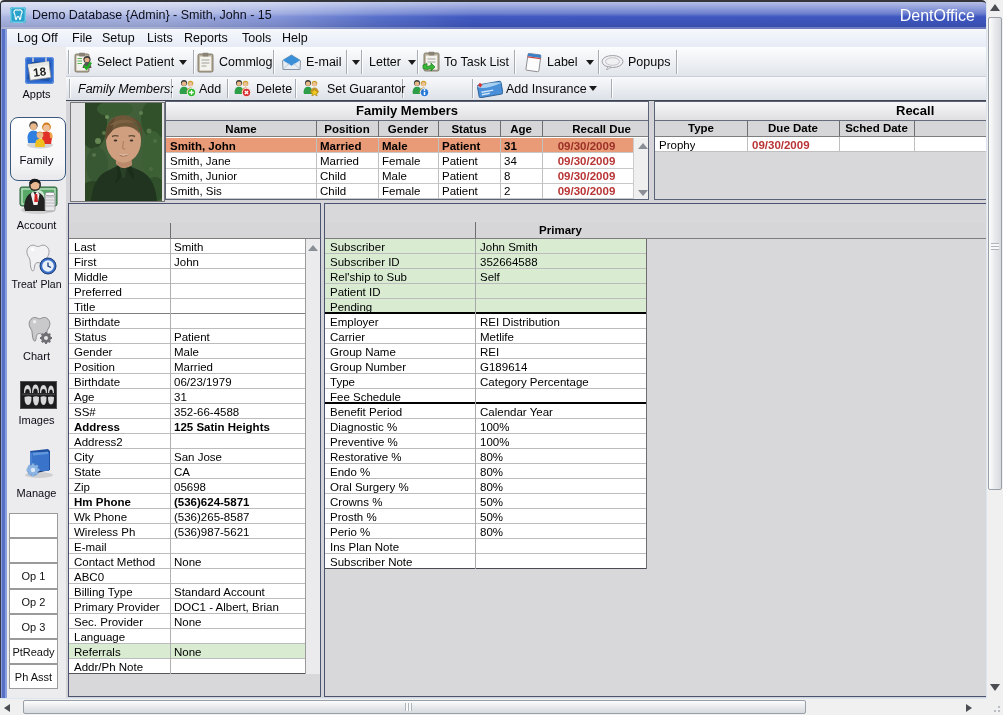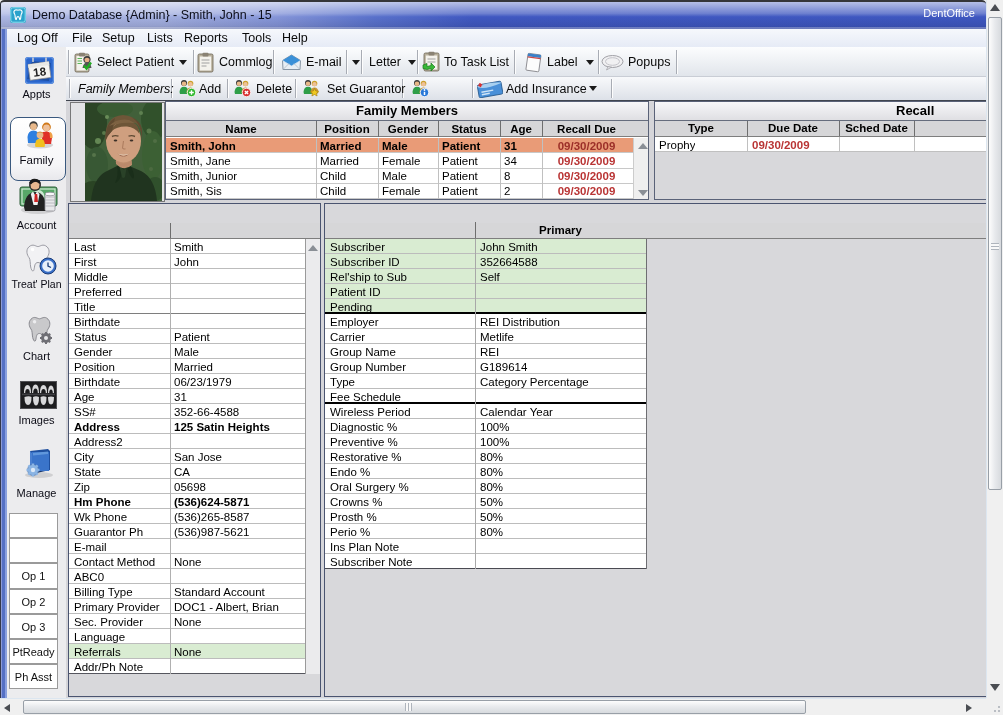--- a/index.html
+++ b/index.html
@@ -7,21 +7,21 @@
 body { font-family:"Liberation Sans", sans-serif; background:#f0f0f0; position:relative; }
 .abs { position:absolute; }
 #app { position:absolute; left:0; top:0; width:986px; height:698px; background:#d5d5d9; border-radius:4px 4px 0 0; overflow:hidden; }
 #titlebar { position:absolute; left:0; top:0; width:986px; height:29px;
   background:
     linear-gradient(to bottom, rgba(255,255,255,0.62) 0%, rgba(255,255,255,0.25) 42%, rgba(255,255,255,0) 55%, rgba(10,14,40,0.10) 88%, rgba(10,14,40,0.22) 100%),
     linear-gradient(to right, #abb6e3 0%, #a4b0e0 16%, #8595d8 28%, #5971cb 38%, #4058c1 48%, #3e57c0 100%);
   border-top:2px solid #35363a; border-left:1px solid #2a2f3a; border-radius:4px 4px 0 0;
   box-shadow: inset 0 -2px 0 rgba(255,255,255,0.28); }
 #titletext { position:absolute; left:32px; top:8px; font-size:12.5px; color:#0c0e1a; }
-#dentoffice { position:absolute; right:11px; top:7px; font-size:11px; color:#ffffff; }
+#dentoffice { position:absolute; right:11px; top:7px; font-size:16px; color:#ffffff; }
 #menubar { position:absolute; left:2px; top:29px; width:984px; height:18px;
   background:linear-gradient(to bottom,#f6f8fc,#e6ebf6); }
 .menuitem { position:absolute; top:2px; font-size:12.5px; color:#0a0a0a; }
 #leftstrip { position:absolute; left:0; top:29px; width:7px; height:669px;
   background:linear-gradient(to right,#34384a 0 1px,#8c9cd8 1px 2px,#5570c4 2px 5px,#8aa0de 5px 7px); }
 #sidebar { position:absolute; left:7px; top:47px; width:59px; height:651px; background:#ececee; }
 .sidelabel { position:absolute; width:100%; left:0; text-align:center; font-size:11px; color:#0a0a14; }
 .opbox { position:absolute; left:2px; width:49px; height:25.2px; background:#fff; border:1px solid #9a9a9a; text-align:center; font-size:11px; color:#111; line-height:24px; }
 #toolbar1 { position:absolute; left:66px; top:47px; width:920px; height:30px;
   background:linear-gradient(to bottom,#fcfdfe,#e1e5eb); border-bottom:1px solid #c9cdd5; }
@@ -354,21 +354,21 @@
 <path d="M30 58 Q38 64 47 58 L46 61 Q39 66 32 61 Z" fill="#b8876a" opacity="0.6"></path>
 </svg>
 <div id="famgrid">
 <div class="gtitle">Family Members</div>
 <div class="ghead"></div>
 <div class="hcell" style="left:0px;top:21px;width:150px;">Name</div>
 <div class="hcell" style="left:150px;top:21px;width:62px;">Position</div>
 <div class="hcell" style="left:212px;top:21px;width:60px;">Gender</div>
 <div class="hcell" style="left:272px;top:21px;width:62px;">Status</div>
 <div class="hcell" style="left:334px;top:21px;width:42px;">Age</div>
-<div class="hcell" style="left:376px;top:21px;width:89px;">Recall Due</div>
+<div class="hcell" style="left:376px;top:21px;width:89px;text-align:right;">Recall Due</div>
 <div class="vline" style="left:150px;top:19px;height:16px;background:#6e6e6e;"></div>
 <div class="vline" style="left:212px;top:19px;height:16px;background:#6e6e6e;"></div>
 <div class="vline" style="left:272px;top:19px;height:16px;background:#6e6e6e;"></div>
 <div class="vline" style="left:334px;top:19px;height:16px;background:#6e6e6e;"></div>
 <div class="vline" style="left:376px;top:19px;height:16px;background:#6e6e6e;"></div>
 <div class="abs" style="left:0;top:36.0px;width:467px;height:15.25px;background:#e99b77;border-bottom:1px solid #c8c8c8;"></div>
 <div class="cell" style="left:4px;top:37.5px;width:145px;font-weight:bold;">Smith, John</div>
 <div class="cell" style="left:154px;top:37.5px;width:57px;font-weight:bold;">Married</div>
 <div class="cell" style="left:216px;top:37.5px;width:55px;font-weight:bold;">Male</div>
 <div class="cell" style="left:276px;top:37.5px;width:57px;font-weight:bold;">Patient</div>
@@ -473,21 +473,21 @@
 <div class="abs" style="left:0;top:275px;width:236px;height:15px;background:#ffffff;border-bottom:1px solid #bcbcbc;"></div>
 <div class="cell" style="left:5px;top:276.5px;width:95px;font-weight:normal;">Zip</div>
 <div class="cell" style="left:105px;top:276.5px;width:128px;font-weight:normal;">05698</div>
 <div class="abs" style="left:0;top:290px;width:236px;height:15px;background:#ffffff;border-bottom:1px solid #bcbcbc;"></div>
 <div class="cell" style="left:5px;top:291.5px;width:95px;font-weight:bold;">Hm Phone</div>
 <div class="cell" style="left:105px;top:291.5px;width:128px;font-weight:bold;">(536)624-5871</div>
 <div class="abs" style="left:0;top:305px;width:236px;height:15px;background:#ffffff;border-bottom:1px solid #bcbcbc;"></div>
 <div class="cell" style="left:5px;top:306.5px;width:95px;font-weight:normal;">Wk Phone</div>
 <div class="cell" style="left:105px;top:306.5px;width:128px;font-weight:normal;">(536)265-8587</div>
 <div class="abs" style="left:0;top:320px;width:236px;height:15px;background:#ffffff;border-bottom:1px solid #bcbcbc;"></div>
-<div class="cell" style="left:5px;top:321.5px;width:95px;font-weight:normal;">Guarantor Ph</div>
+<div class="cell" style="left:5px;top:321.5px;width:95px;font-weight:normal;">Wireless Ph</div>
 <div class="cell" style="left:105px;top:321.5px;width:128px;font-weight:normal;">(536)987-5621</div>
 <div class="abs" style="left:0;top:335px;width:236px;height:15px;background:#ffffff;border-bottom:1px solid #bcbcbc;"></div>
 <div class="cell" style="left:5px;top:336.5px;width:95px;font-weight:normal;">E-mail</div>
 <div class="cell" style="left:105px;top:336.5px;width:128px;font-weight:normal;margin-top:26px;">johns@hotmail.com</div>
 <div class="abs" style="left:0;top:350px;width:236px;height:15px;background:#ffffff;border-bottom:1px solid #bcbcbc;"></div>
 <div class="cell" style="left:5px;top:351.5px;width:95px;font-weight:normal;">Contact Method</div>
 <div class="cell" style="left:105px;top:351.5px;width:128px;font-weight:normal;">None</div>
 <div class="abs" style="left:0;top:365px;width:236px;height:15px;background:#ffffff;border-bottom:1px solid #bcbcbc;"></div>
 <div class="cell" style="left:5px;top:366.5px;width:95px;font-weight:normal;">ABC0</div>
 <div class="abs" style="left:0;top:380px;width:236px;height:15px;background:#ffffff;border-bottom:1px solid #bcbcbc;"></div>
@@ -539,21 +539,21 @@
 <div class="cell" style="left:155px;top:141.5px;width:163px;">REI</div>
 <div class="abs" style="left:0;top:155px;width:321px;height:15px;background:#ffffff;border-bottom:1px solid #bcbcbc;"></div>
 <div class="cell" style="left:5px;top:156.5px;width:142px;">Group Number</div>
 <div class="cell" style="left:155px;top:156.5px;width:163px;">G189614</div>
 <div class="abs" style="left:0;top:170px;width:321px;height:15px;background:#ffffff;border-bottom:1px solid #bcbcbc;"></div>
 <div class="cell" style="left:5px;top:171.5px;width:142px;">Type</div>
 <div class="cell" style="left:155px;top:171.5px;width:163px;">Category Percentage</div>
 <div class="abs" style="left:0;top:185px;width:321px;height:15px;background:#ffffff;border-bottom:2px solid #000;"></div>
 <div class="cell" style="left:5px;top:186.5px;width:142px;">Fee Schedule</div>
 <div class="abs" style="left:0;top:200px;width:321px;height:15px;background:#ffffff;border-bottom:1px solid #bcbcbc;"></div>
-<div class="cell" style="left:5px;top:201.5px;width:142px;">Wireless Period</div>
+<div class="cell" style="left:5px;top:201.5px;width:142px;">Benefit Period</div>
 <div class="cell" style="left:155px;top:201.5px;width:163px;">Calendar Year</div>
 <div class="abs" style="left:0;top:215px;width:321px;height:15px;background:#ffffff;border-bottom:1px solid #bcbcbc;"></div>
 <div class="cell" style="left:5px;top:216.5px;width:142px;">Diagnostic %</div>
 <div class="cell" style="left:155px;top:216.5px;width:163px;">100%</div>
 <div class="abs" style="left:0;top:230px;width:321px;height:15px;background:#ffffff;border-bottom:1px solid #bcbcbc;"></div>
 <div class="cell" style="left:5px;top:231.5px;width:142px;">Preventive %</div>
 <div class="cell" style="left:155px;top:231.5px;width:163px;">100%</div>
 <div class="abs" style="left:0;top:245px;width:321px;height:15px;background:#ffffff;border-bottom:1px solid #bcbcbc;"></div>
 <div class="cell" style="left:5px;top:246.5px;width:142px;">Restorative %</div>
 <div class="cell" style="left:155px;top:246.5px;width:163px;">80%</div>

